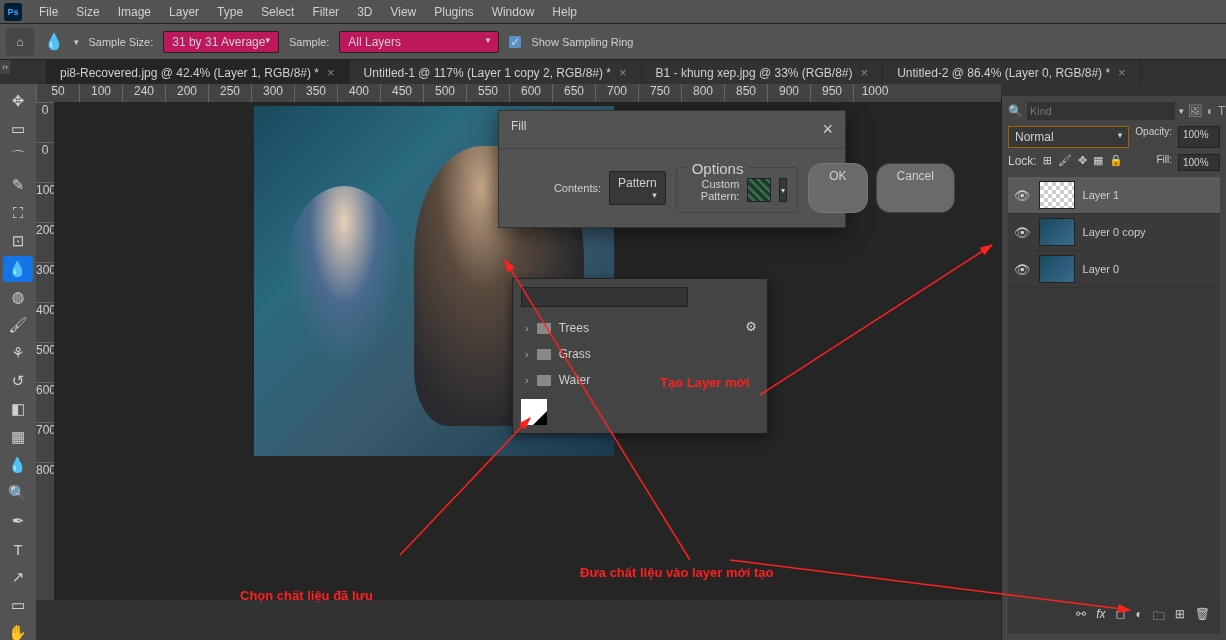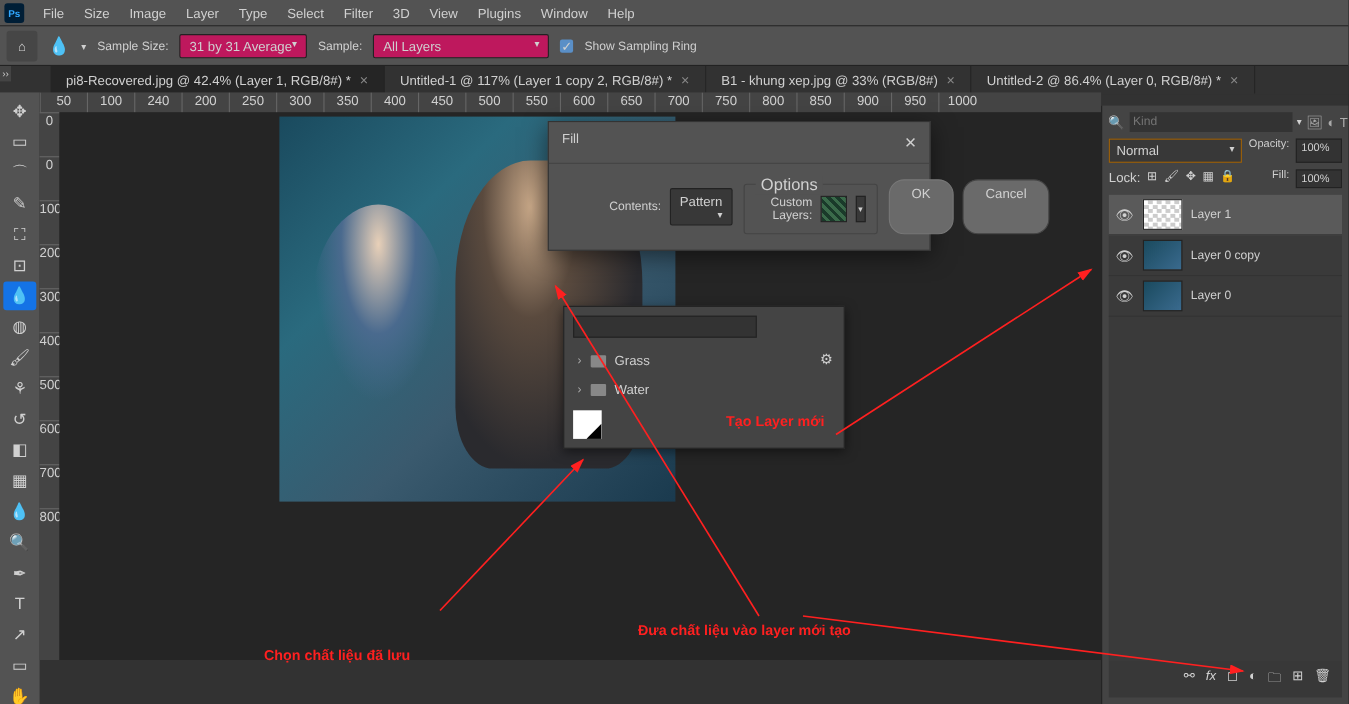--- a/index.html
+++ b/index.html
@@ -202,36 +202,40 @@
   </div>
   <div class="dlg-body">
     <div class="dlg-left">
       <div class="dlg-row">
         <label>Contents:</label>
         <div class="dlg-sel"><span>Pattern</span><span style="float:right;font-size:9px">▾</span></div>
       </div>
       <div class="fieldset">
         <div class="fieldset-title">Options</div>
         <div class="dlg-row">
-          <label style="min-width:auto">Custom Layers:</label>
+          <label style="min-width:auto">Custom Pattern:</label>
           <span class="pattern-thumb"></span>
           <span class="pattern-dd">▾</span>
         </div>
       </div>
     </div>
     <div style="display:flex;flex-direction:row;gap:8px">
       <div class="dlg-btn primary">OK</div>
       <div class="dlg-btn">Cancel</div>
     </div>
   </div>
 </div>
 
 <div class="pattern-picker">
   <div class="picker-search"></div>
   <span class="picker-gear">⚙</span>
+  <div class="folder-row">
+      <span class="folder-ic"></span>
+      <span>Trees</span>
+    </div>
   <div class="folder-row">
       <span class="folder-ic"></span>
       <span>Grass</span>
     </div>
   <div class="folder-row">
       <span class="folder-ic"></span>
       <span>Water</span>
     </div>
   <div class="picker-thumb"></div>
 </div>

